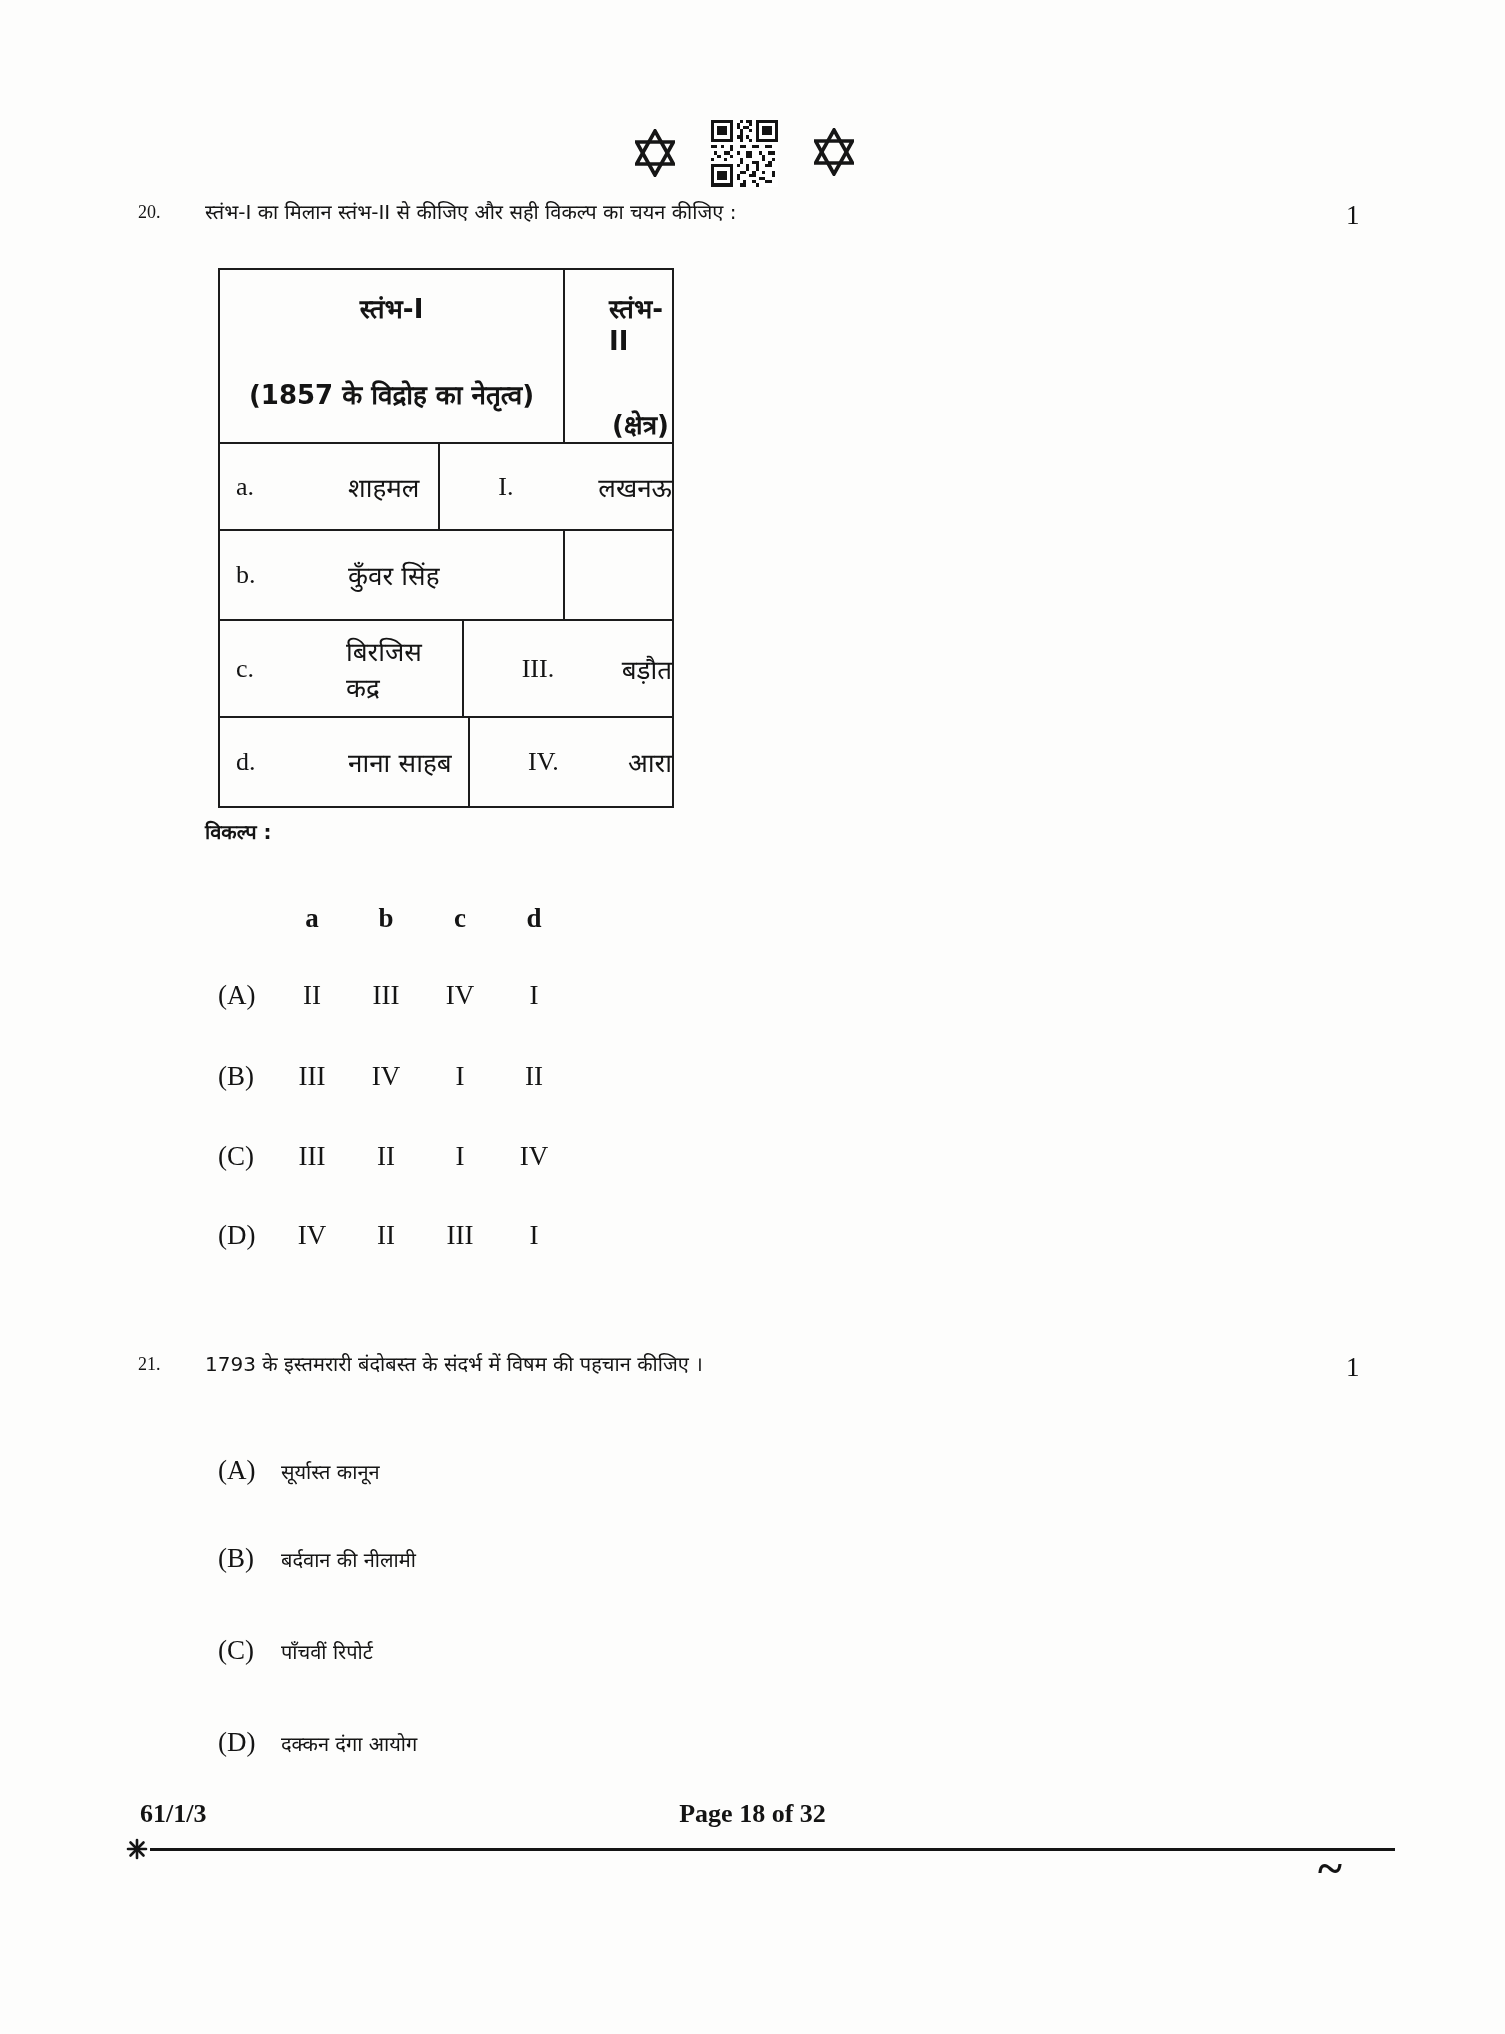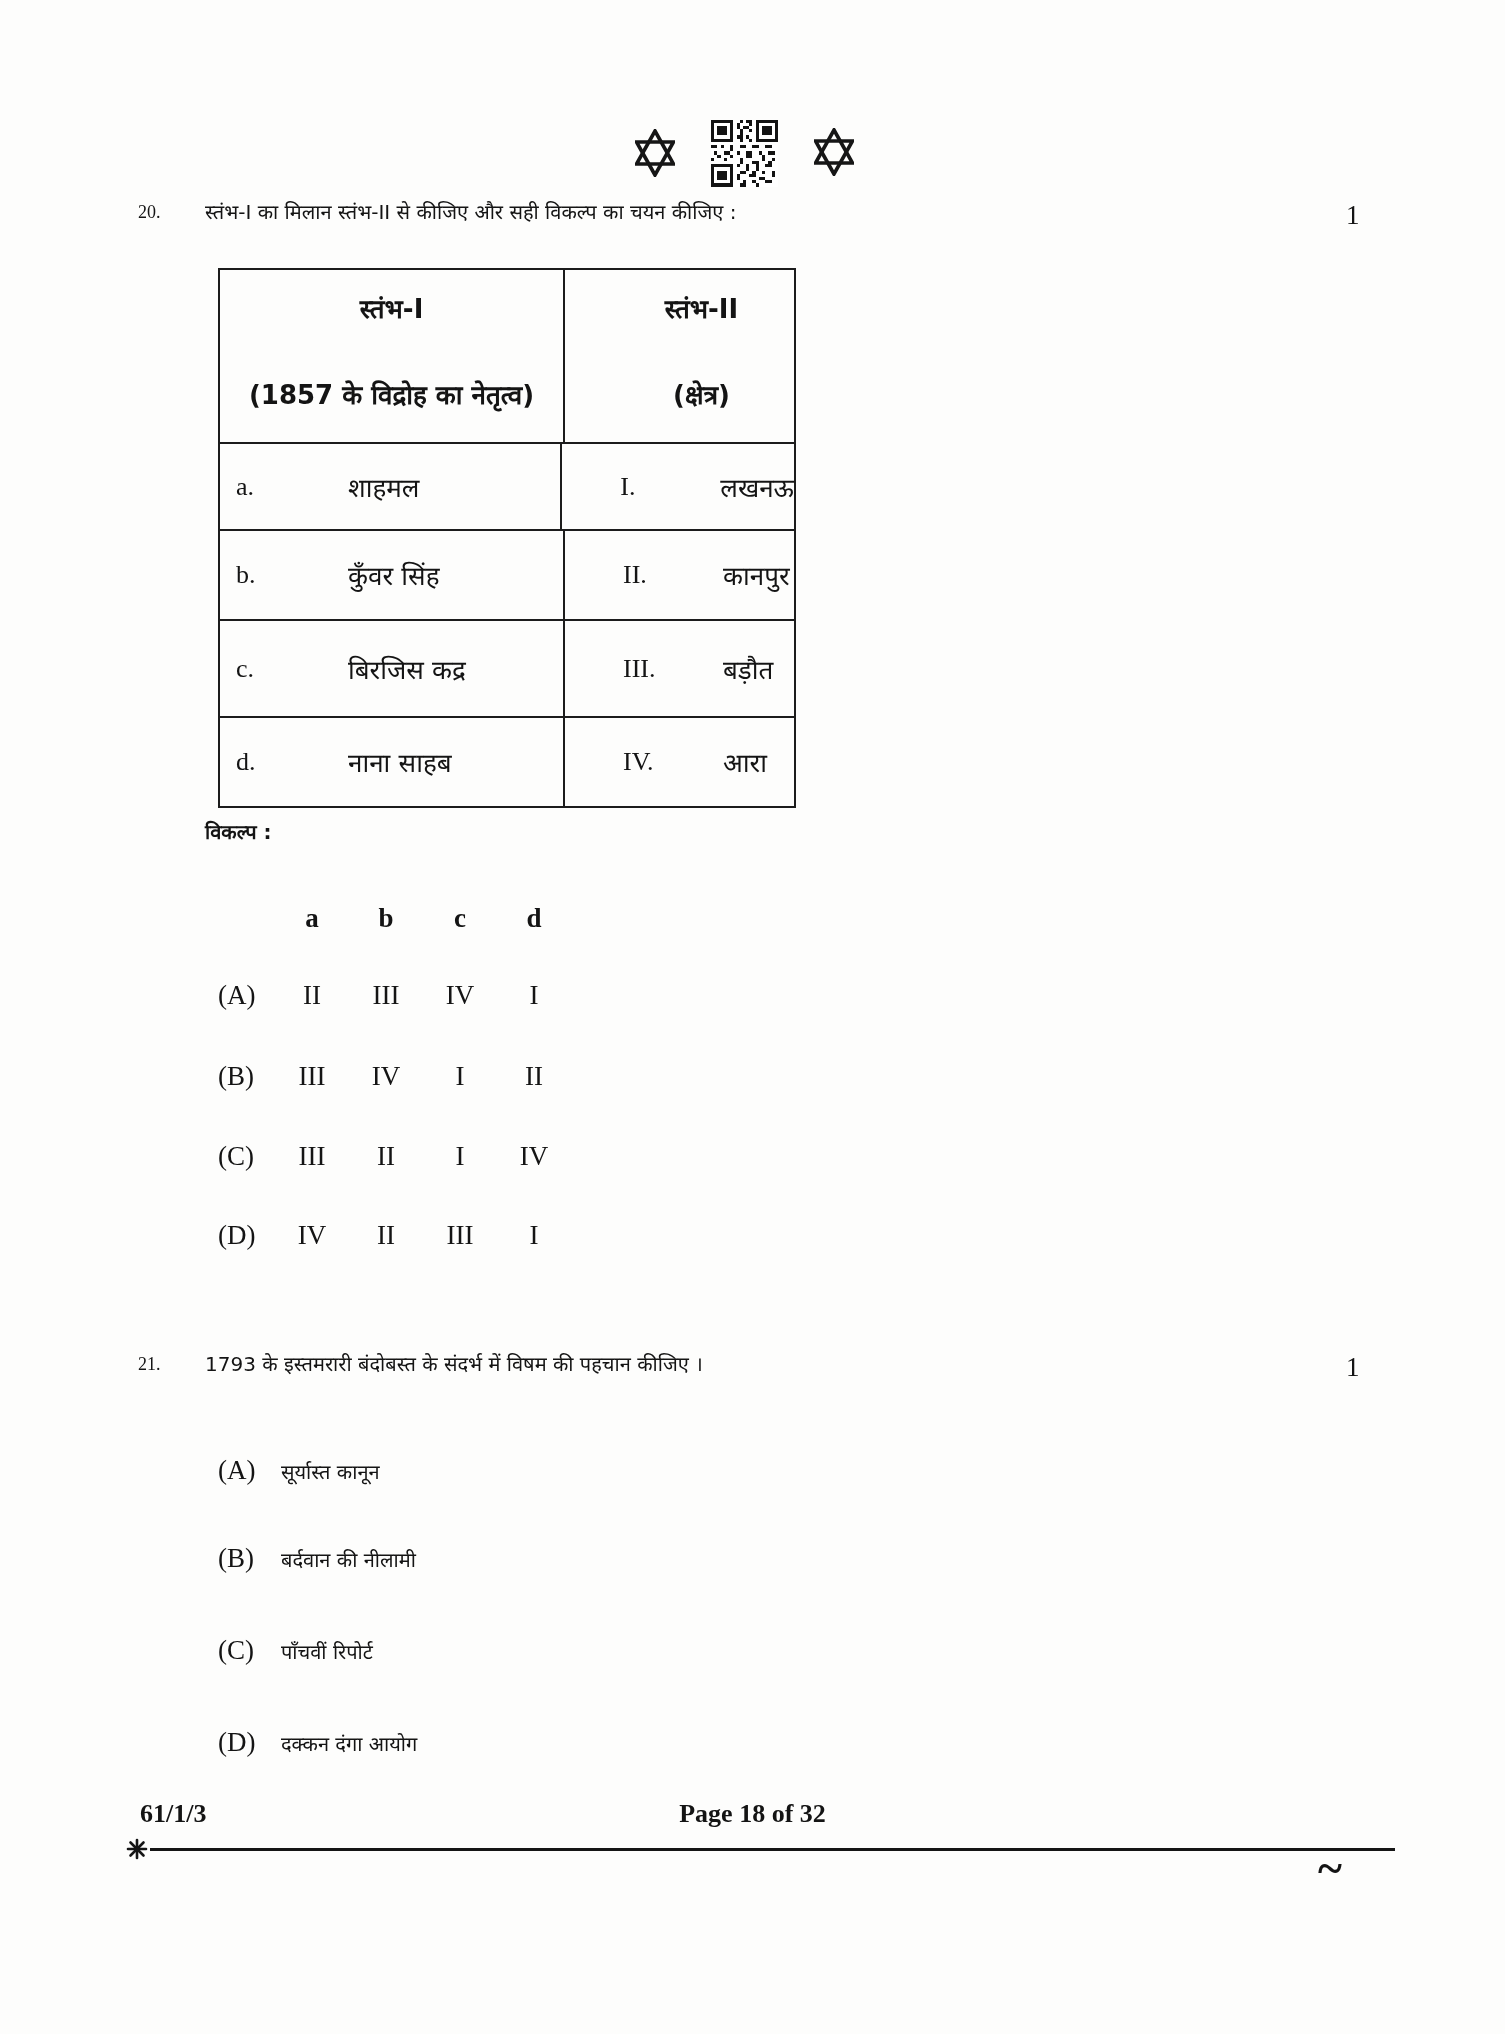--- a/index.html
+++ b/index.html
@@ -9,21 +9,21 @@
     background:#fdfdfc; color:#141414; overflow:hidden;
     font-family:"DejaVu Sans", sans-serif;
   }
   .abs { position:absolute; }
   .hi { font-size:20px; line-height:1.25; }
   .qnum { font-family:Liberation Serif, serif; font-size:18px; }
   .marks { font-family:"Liberation Serif", serif; font-size:27px; }
 
   
   .match-table {
-    position:absolute; left:218px; top:268px; width:578px;
+    position:absolute; left:218px; top:268px; width:456px;
     border:2.5px solid #1c1c1c; box-sizing:border-box;
   }
   .trow { display:flex; box-sizing:border-box; }
   .trow + .trow { border-top:2.5px solid #1c1c1c; }
   .trow:nth-child(1){ height:172px; }
   .trow:nth-child(2){ height:87px; }
   .trow:nth-child(3){ height:90px; }
   .trow:nth-child(4){ height:97px; }
   .trow:nth-child(5){ height:90px; }
   .cell { box-sizing:border-box; }
@@ -160,24 +160,20 @@
         <span class="rownum">I.</span>
         <span>लखनऊ</span>
       </div>
     </div>
 
     <div class="trow">
       <div class="cell c1 bodycell">
         <span class="rowkey">b.</span>
         <span>कुँवर सिंह</span>
       </div>
-      <div class="cell c2 bodycell">
-        <span class="rownum">II.</span>
-        <span>कानपुर</span>
-      </div>
     </div>
 
     <div class="trow">
       <div class="cell c1 bodycell">
         <span class="rowkey">c.</span>
         <span>बिरजिस कद्र</span>
       </div>
       <div class="cell c2 bodycell">
         <span class="rownum">III.</span>
         <span>बड़ौत</span>

